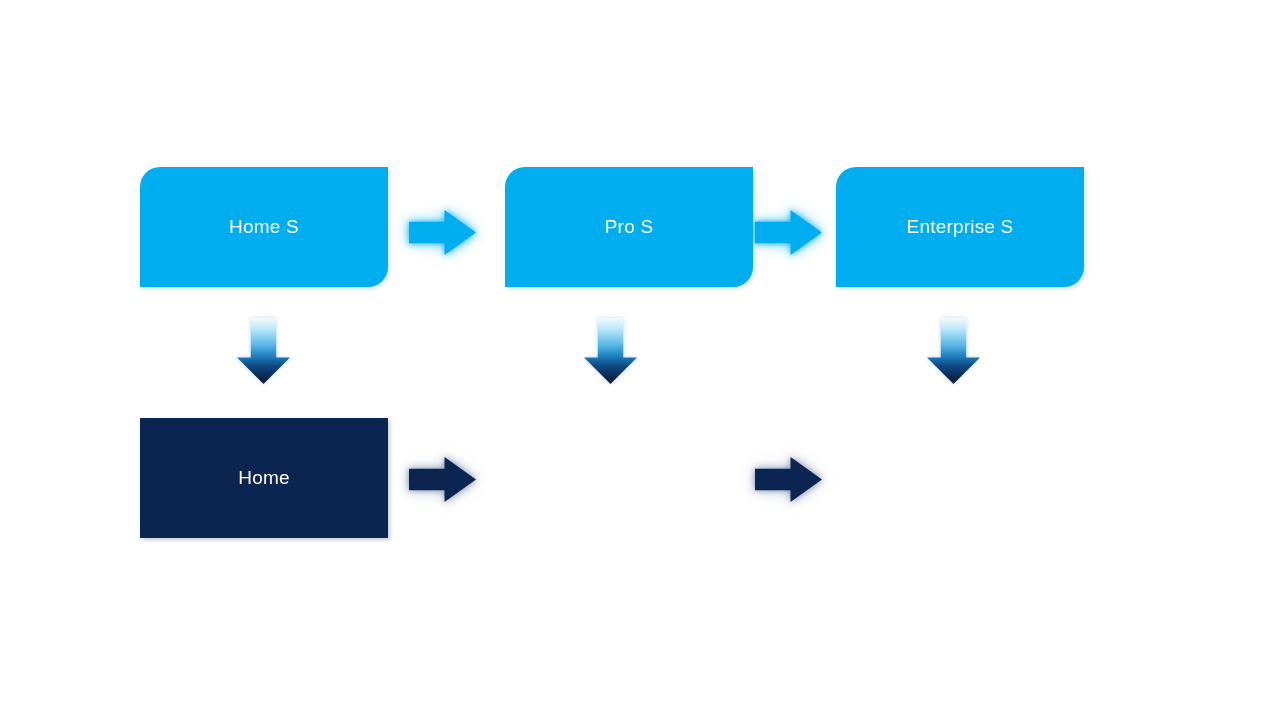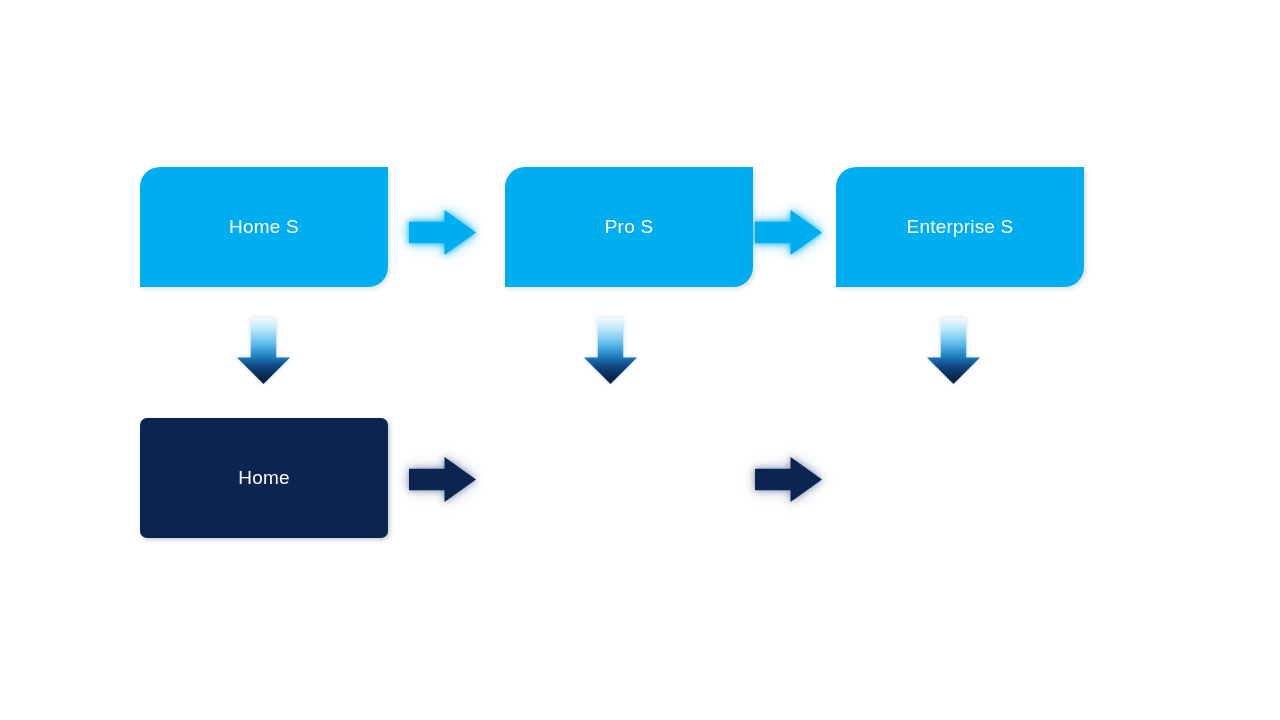--- a/index.html
+++ b/index.html
@@ -26,21 +26,20 @@
   .top-box {
     top: 167px;
     background: var(--top-box-fill, #00AEEF);
     border-radius: 20px 0 20px 0;
     box-shadow: 2px 2px 4px rgba(100, 130, 150, 0.25);
   }
   .bottom-box {
     top: 418px;
     background: var(--bottom-box-fill, #0B2450);
     box-shadow: 2px 2px 4px rgba(60, 80, 110, 0.30);
-    border-radius: 7px;
   }
   .c1 { left: 140px; }
   .c2 { left: 505px; }
   .c3 { left: 836px; }
   .label {
     color: var(--label-text, #FFFFFF);
     font-size: 19px;
     font-weight: 400;
     letter-spacing: 0.2px;
     white-space: nowrap;

